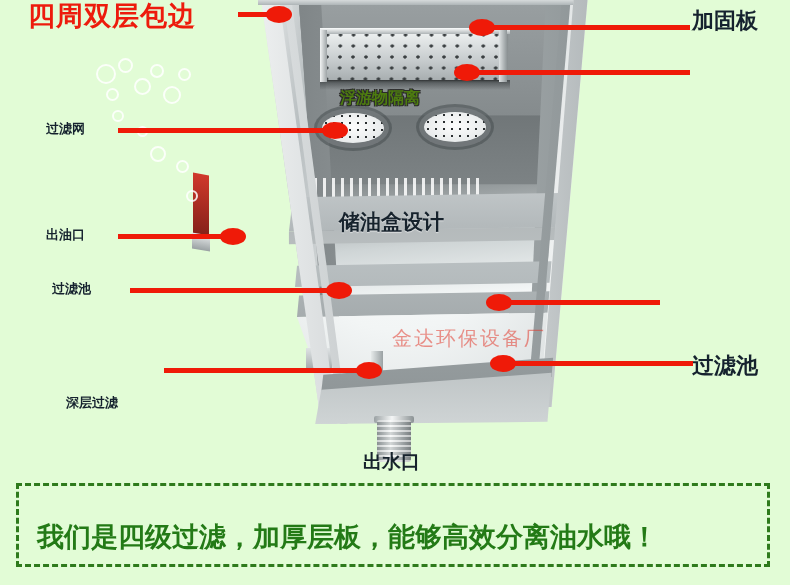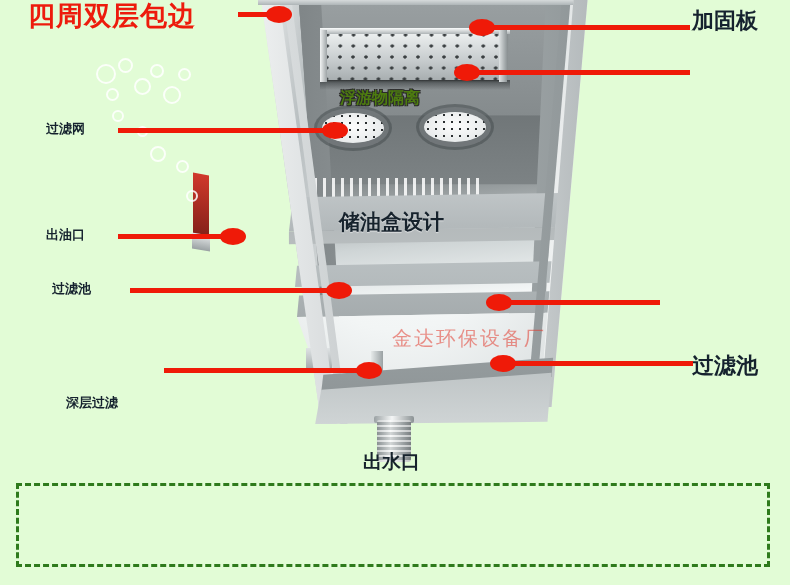--- a/index.html
+++ b/index.html
@@ -330,15 +330,16 @@
   <div class="lbl lbl-l" style="left:66px;top:358px;margin-top:36px;">深层过滤</div>
   <div class="lead" style="left:164px;top:368px;width:204px;"></div>
   <div class="dot" style="left:356px;top:362px;"></div>
 
   <div id="lbl-float">浮游物隔离</div>
   <div id="lbl-oilbox">储油盒设计</div>
   <div id="lbl-outlet">出水口</div>
   <div id="watermark">金达环保设备厂</div>
 
   <div id="promo">
+    <div id="promo-line2">我们是四级过滤，加厚层板，能够高效分离油水哦！</div>
   </div>
 
 </div>
 
 </body></html>

